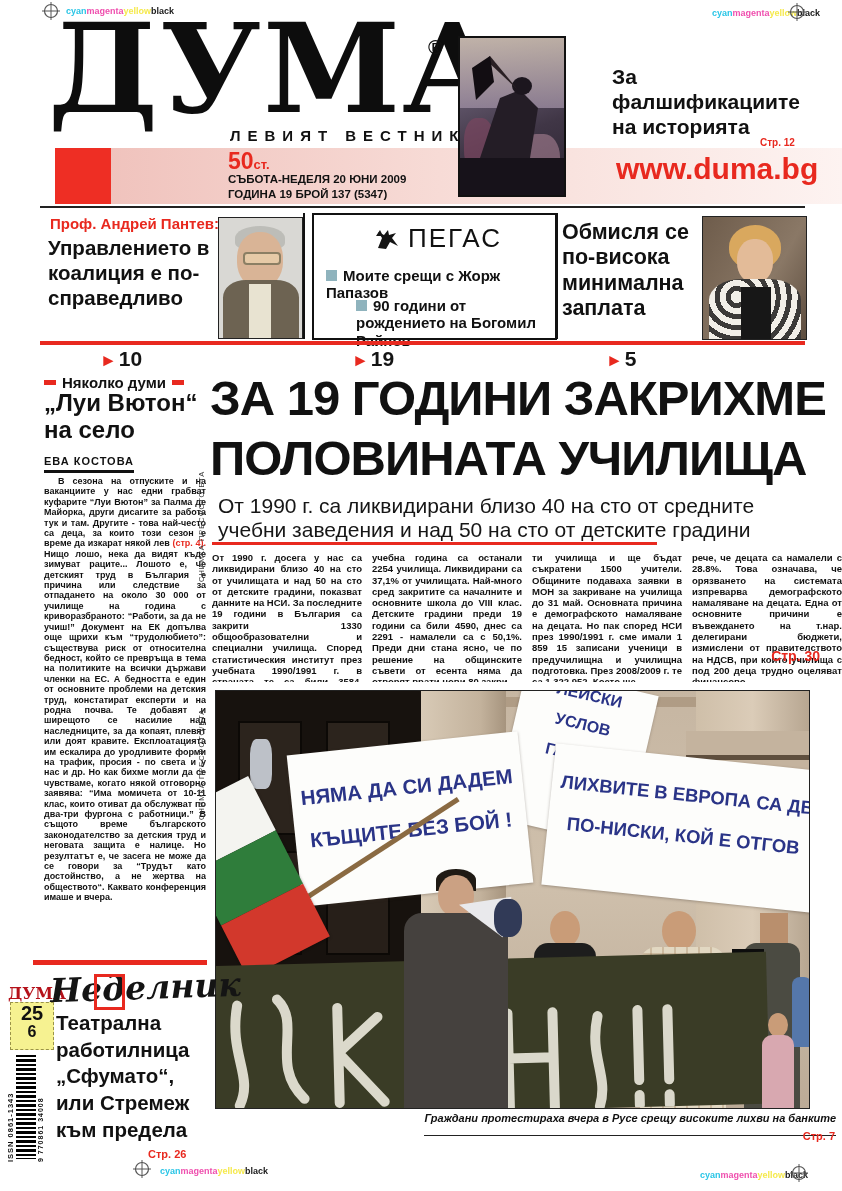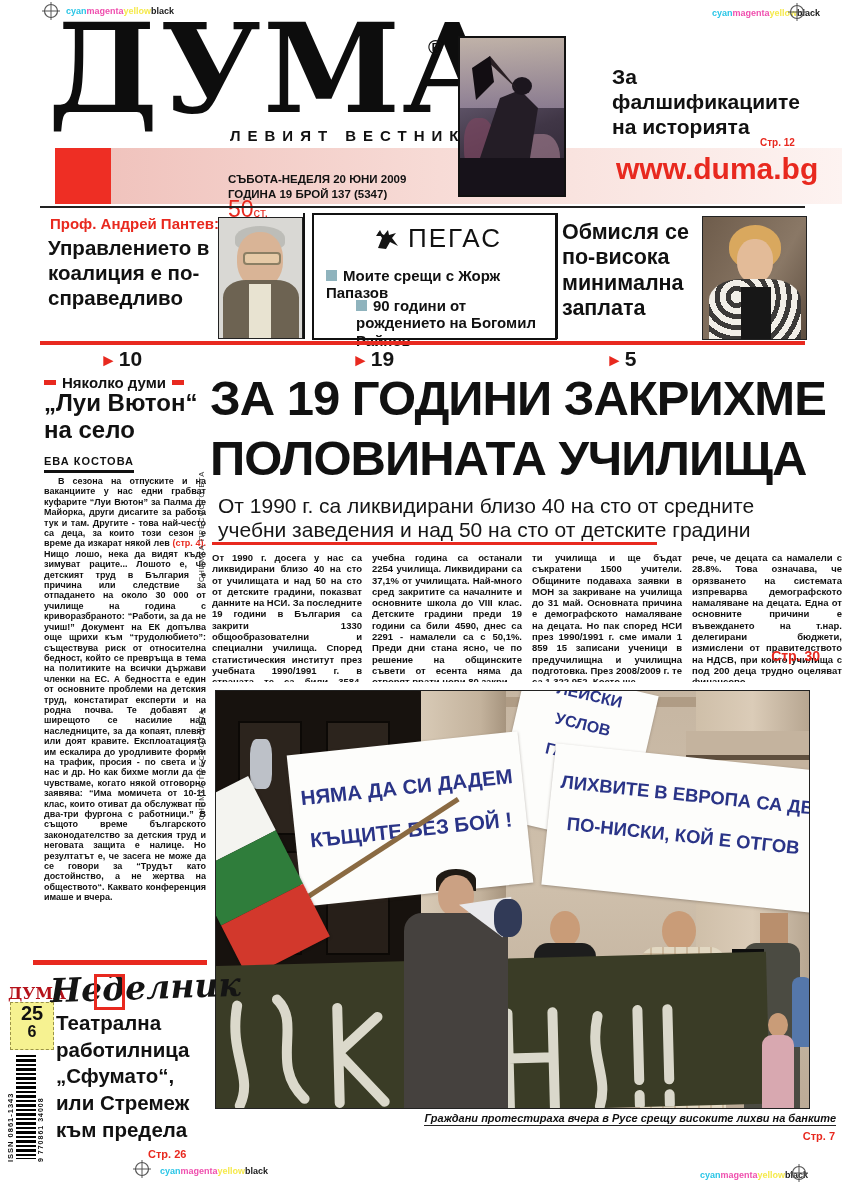--- a/index.html
+++ b/index.html
@@ -11,21 +11,21 @@
   .colorstrip{font-size:9px;font-weight:700;letter-spacing:0;white-space:nowrap;}
   .c-cyan{color:#29c5e6;}.c-magenta{color:#ef4fae;text-align:right;}.c-yellow{color:#f5e94c;}.c-black{color:#1a1a1a;}
   
   .mast-title{left:48px;top:6px;font-family:"DejaVu Serif","Liberation Serif",serif;
               font-weight:700;font-size:124px;line-height:1.02;letter-spacing:2px;color:#0d0d0d;}
   .mast-reg{left:428px;top:36px;font-size:20px;font-weight:700;}
   .mast-tagline{left:230px;top:127px;font-size:15px;font-weight:700;letter-spacing:7px;}
   .pink-band{left:110px;top:148px;width:732px;height:56px;
              background:linear-gradient(90deg,#f0c3bd 0%,#f7dbd6 45%,#fdf3f1 100%);}
   .red-square{left:55px;top:148px;width:56px;height:56px;background:#ee2e24;}
-  .price{left:228px;top:150px;color:#e8291f;font-weight:400;font-size:23px;line-height:1;margin-top:48px;}
+  .price{left:228px;top:150px;color:#e8291f;font-weight:700;font-size:23px;line-height:1;}
   .price .unit{font-size:13px;}
   .dateline{left:228px;top:172px;font-size:11.5px;font-weight:700;line-height:1.3;}
   
   .war-img{left:458px;top:36px;width:104px;height:157px;border:2px solid #111;overflow:hidden;
            background:linear-gradient(160deg,#8d7f93 0%,#5d5266 35%,#403646 60%,#2a2330 100%);}
   .war-sky{left:0;top:0;width:104px;height:70px;background:linear-gradient(180deg,#cdbfae,#9b8ba0);opacity:.8;}
   .war-patch1{left:4px;top:80px;width:30px;height:55px;background:#7a4660;opacity:.7;border-radius:40%;}
   .war-patch2{left:60px;top:96px;width:40px;height:58px;background:#b3889a;opacity:.55;border-radius:40%;}
   .promo-title{left:612px;top:64px;width:200px;font-size:21px;font-weight:700;line-height:1.2;}
   .promo-page{left:760px;top:137px;color:#e8291f;font-size:10px;font-weight:700;}
@@ -118,21 +118,21 @@
       background:repeating-linear-gradient(0deg,transparent 0 10px,rgba(150,110,70,.28) 10px 12px),
                  repeating-linear-gradient(90deg,transparent 0 10px,rgba(150,110,70,.28) 10px 12px);}
   .ph-cam-body{left:528px;top:252px;width:56px;height:166px;background:#4b4b42;border-radius:12px 12px 0 0;}
   .ph-cam-head{left:544px;top:222px;width:28px;height:34px;background:#b98f6d;}
   .ph-camera{left:516px;top:258px;width:32px;height:22px;background:#0d0d0d;}
   .ph-blue{left:576px;top:286px;width:20px;height:70px;background:#5577aa;border-radius:8px 8px 0 0;}
   .ph-kid-head{left:552px;top:322px;width:20px;height:24px;}
   .ph-kid-body{left:546px;top:344px;width:32px;height:74px;background:#d8a8b0;border-radius:10px 10px 0 0;}
   .ph-darkbanner{left:-8px;top:268px;width:560px;height:152px;background:#3a3c26;transform:rotate(-1.5deg);}
   .ph-caption{left:420px;top:1112px;width:416px;text-align:right;font-size:11px;font-weight:700;font-style:italic;}
-  .ph-caption span{border-bottom:1.5px solid #222;padding-bottom:1px;}
+  .ph-caption span{border-bottom:1.5px solid #222;padding-bottom:11px;}
   .ph-page{left:790px;top:1130px;width:45px;text-align:right;color:#e8291f;font-size:11px;font-weight:700;}
   .vcredit{font-size:7.5px;color:#3a3a3a;letter-spacing:1px;writing-mode:vertical-rl;transform:rotate(180deg);white-space:nowrap;}
   .vc1{left:197px;top:472px;height:110px;}
   .vc2{left:197px;top:690px;height:130px;}
   
   .ned-duma{left:8px;top:984px;font-family:"DejaVu Serif",serif;font-weight:700;font-size:16px;color:#b5121b;}
   .ned-script{left:50px;top:968px;font-family:"DejaVu Serif",serif;font-style:italic;font-weight:700;
               font-size:33px;transform:rotate(-2deg);color:#141414;}
   .ned-redbox{left:94px;top:974px;width:25px;height:30px;border:3px solid #e8291f;}
   .ned-stamp{left:10px;top:1002px;width:42px;height:46px;background:#f6f291;border:1px dashed #9a9348;

